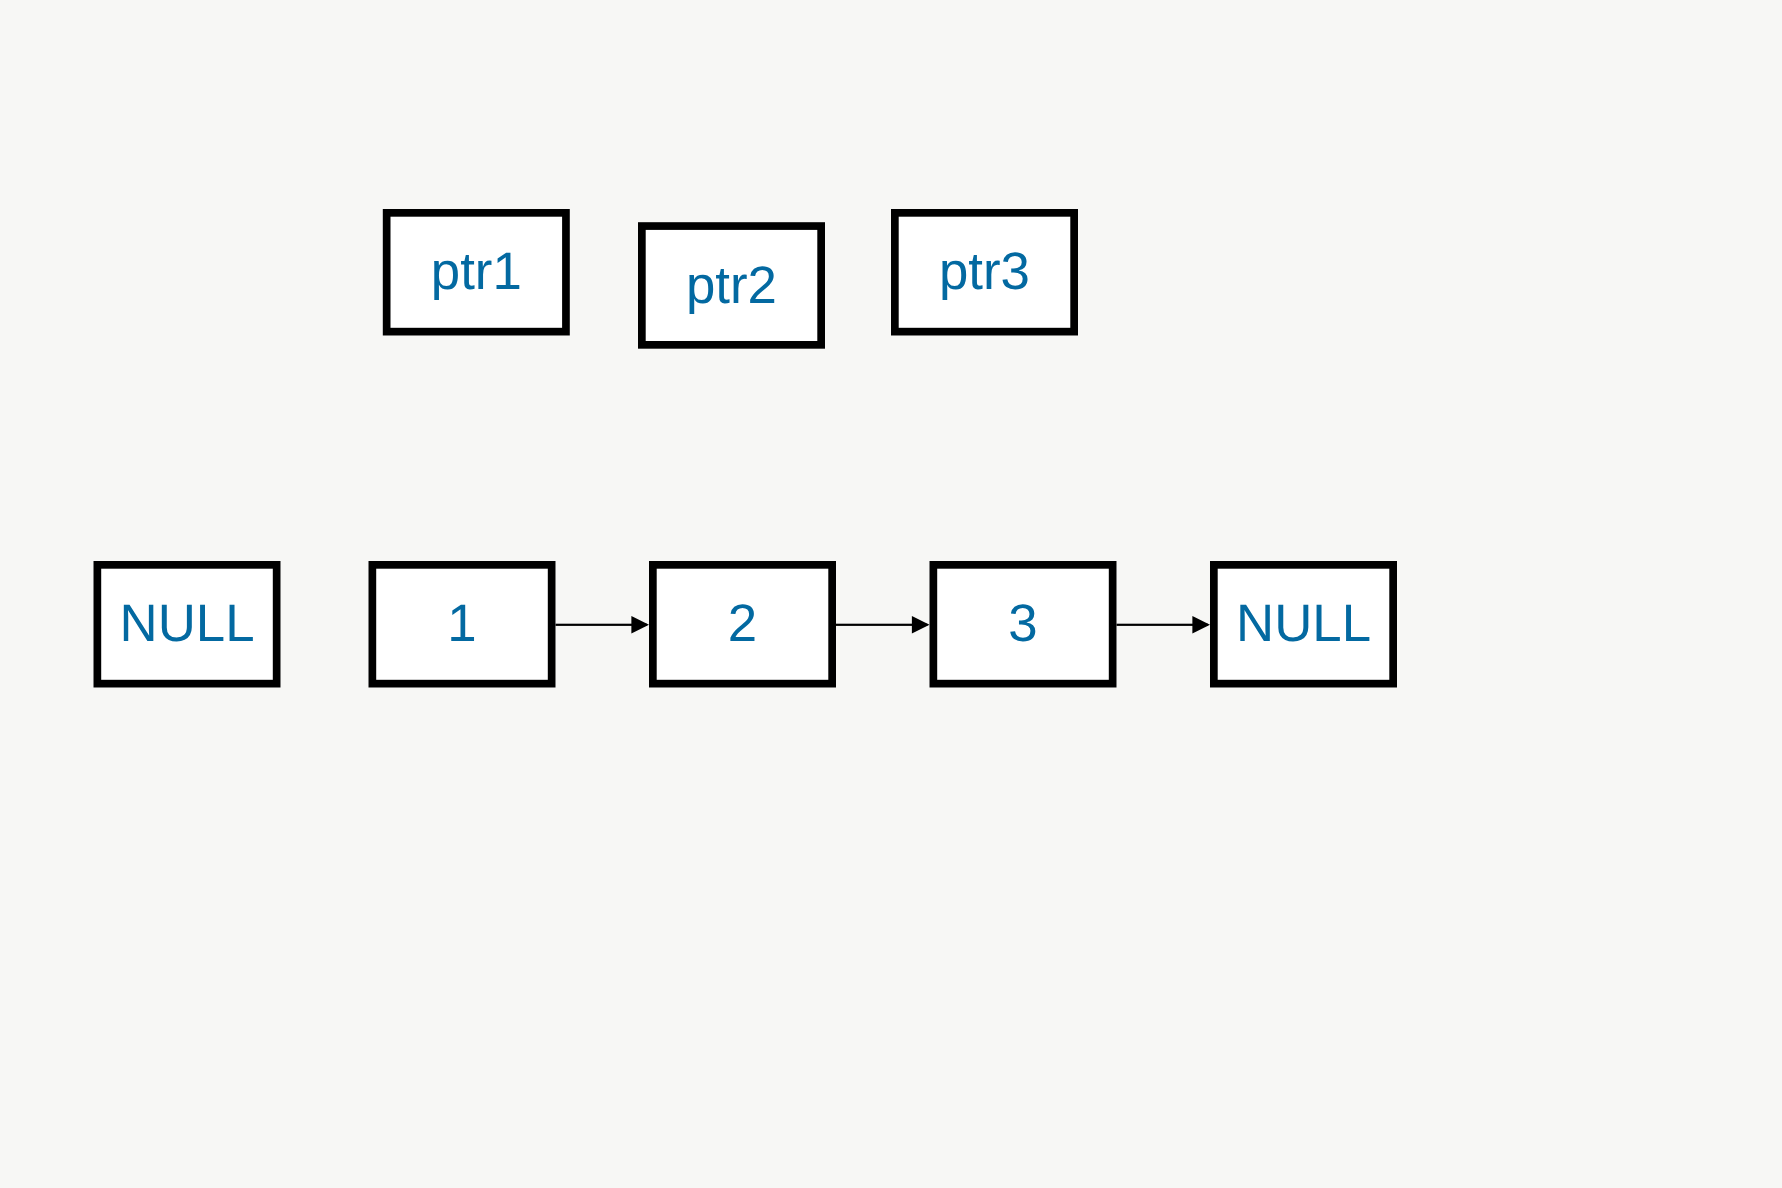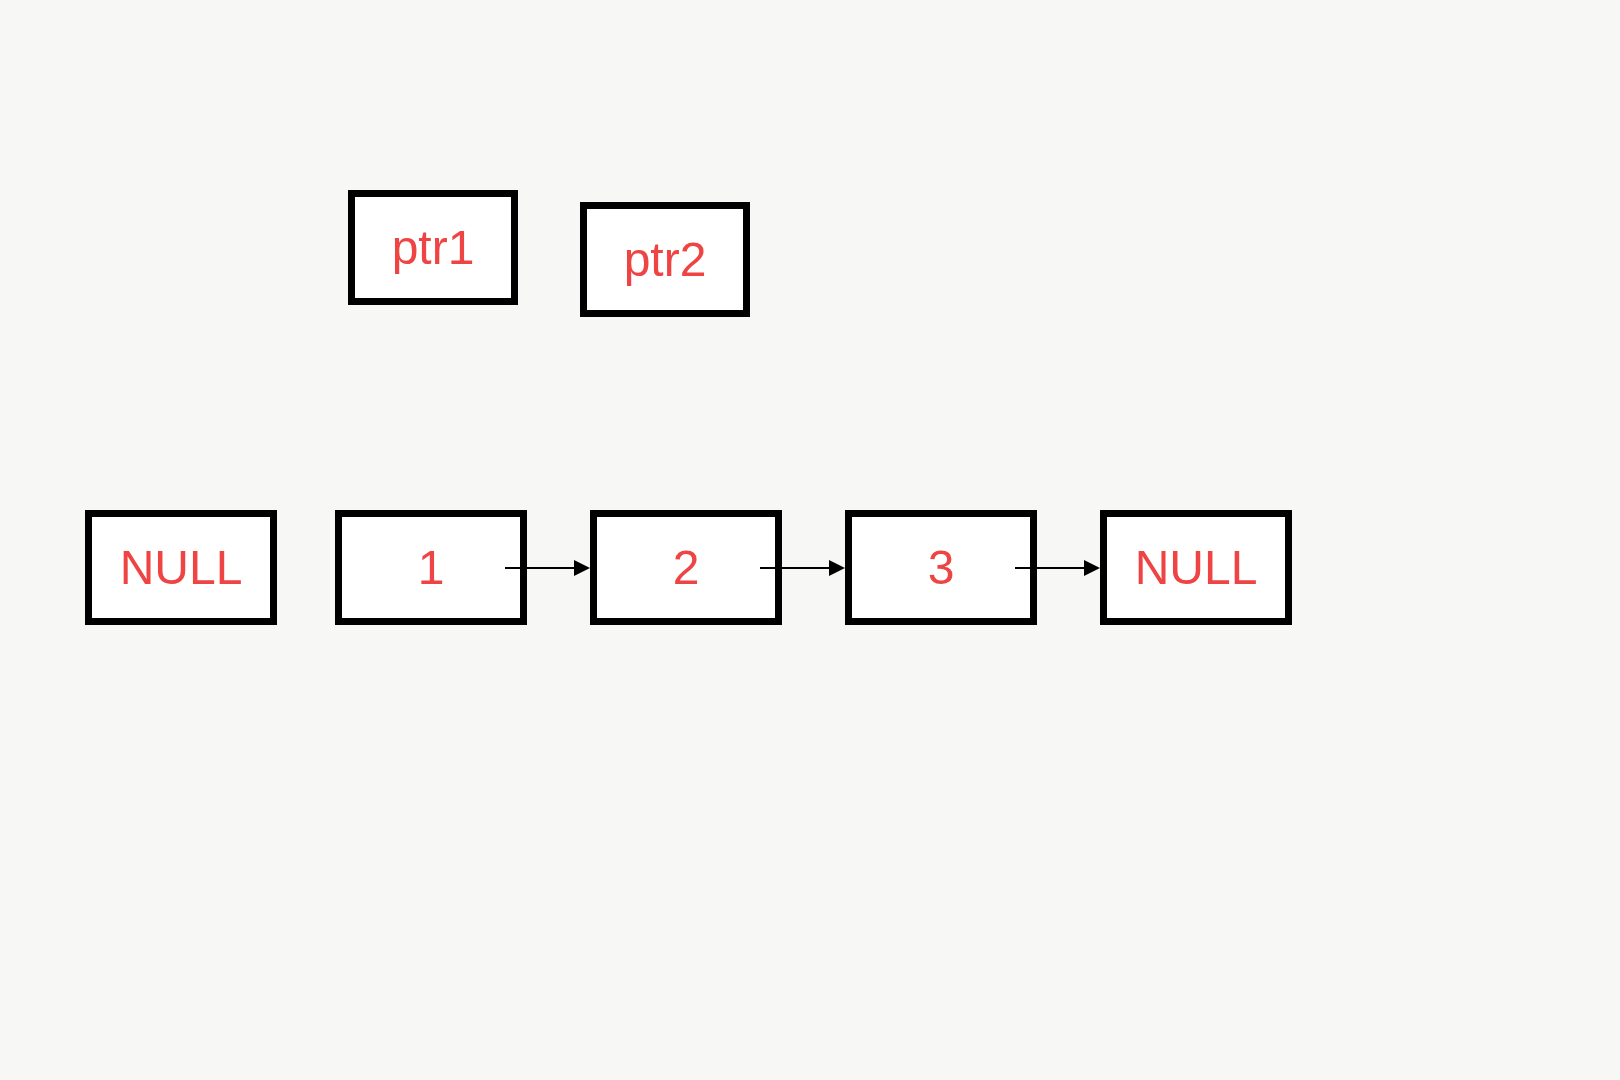--- a/index.html
+++ b/index.html
@@ -17,28 +17,28 @@
   }
   .box {
     position: absolute;
     background: #ffffff;
     border: 7px solid #000000;
     box-sizing: border-box;
     display: flex;
     align-items: center;
     justify-content: center;
     font-size: 48px;
-    color: #ef4444;
+    color: #0369a1;
   }
   .ptr-box {
     width: 170px;
     height: 115px;
   }
   .node-box {
-    width: 192px;
+    width: 170px;
     height: 115px;
   }
   .arrow {
     position: absolute;
     height: 2px;
     background: #000000;
   }
   .arrow::after {
     content: "";
     position: absolute;
@@ -56,20 +56,23 @@
 <body>
 
 <div class="canvas">
 
   <div class="box ptr-box" style="left:348px; top:190px;">
     <span>ptr1</span>
   </div>
   <div class="box ptr-box" style="left:580px; top:190px;margin-top:12px;">
     <span>ptr2</span>
   </div>
+  <div class="box ptr-box" style="left:810px; top:190px;">
+    <span>ptr3</span>
+  </div>
 
   <div class="box node-box" style="left:85px; top:510px;">
     <span>NULL</span>
   </div>
   <div class="box node-box" style="left:335px; top:510px;">
     <span>1</span>
   </div>
   <div class="box node-box" style="left:590px; top:510px;">
     <span>2</span>
   </div>

